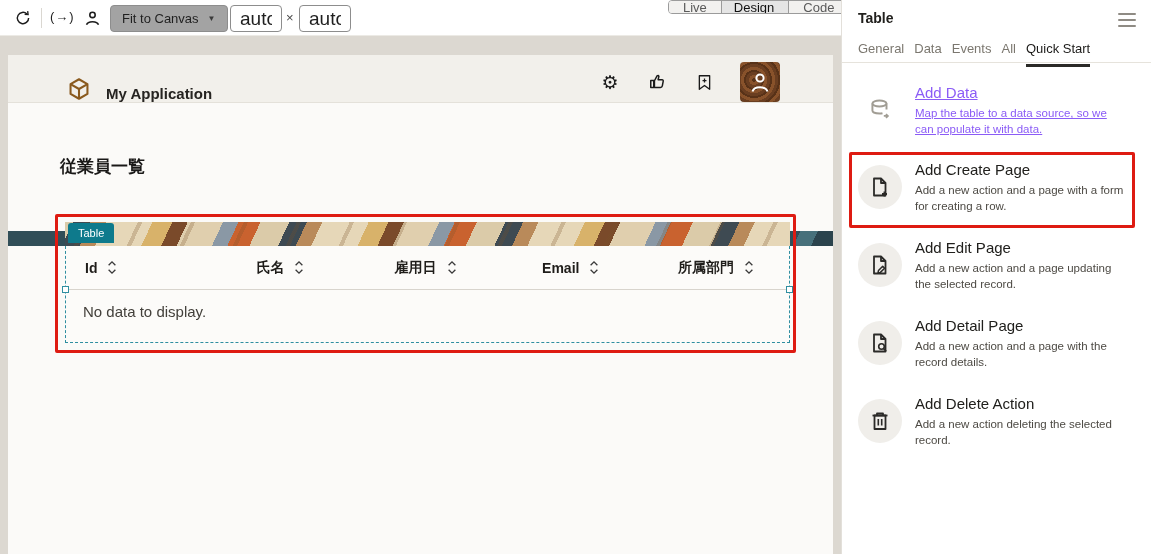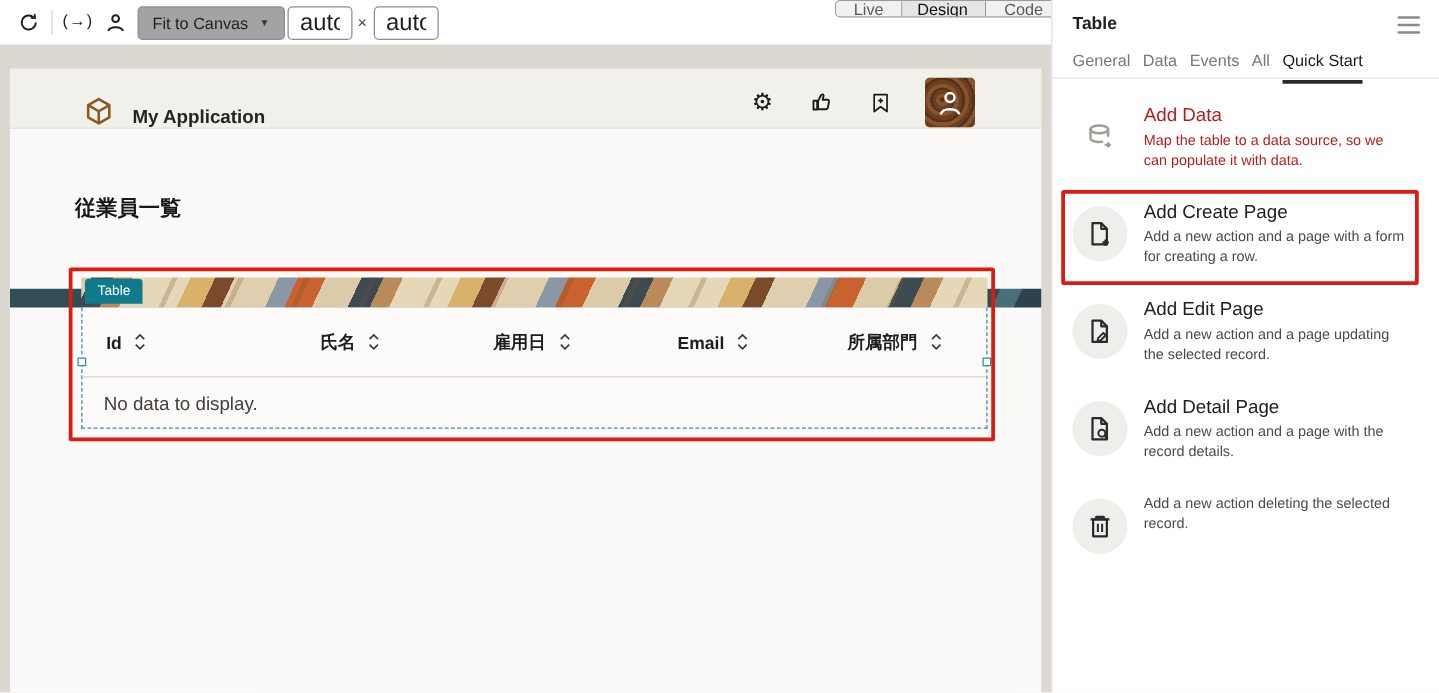--- a/index.html
+++ b/index.html
@@ -52,21 +52,21 @@
   .deco-pattern { position:absolute; left:57px; top:167px; width:725px; height:24px;
     background:
       repeating-linear-gradient(115deg, rgba(0,0,0,0) 0 18px, rgba(120,80,40,.25) 18px 22px, rgba(0,0,0,0) 22px 48px),
       repeating-linear-gradient(295deg,#e6d7b8 0 42px,#b98a5a 42px 56px,#3e4a52 56px 72px,#dbcba9 72px 98px,#c9622f 98px 118px,#8a98a5 118px 132px,#e0cfae 132px 164px,#7a4a2a 164px 178px,#d8b26a 178px 196px); }
 
   .table-badge { position:absolute; left:60px; top:168px; height:20px; line-height:20px;
     padding:0 10px; background:#0e7a8c; color:#fff; font-size:11px; border-radius:3px 3px 0 0; z-index:4; }
 
   .table-sel { position:absolute; left:57px; top:191px; width:725px; height:97px;
     border:1px dashed #2f8ea0; border-top:none; background:#fcfbf9; z-index:2; }
-  .tbl-header { height:56px; display:flex; align-items:center; border-bottom:1px solid #d8d4cd; }
+  .tbl-header { height:44px; display:flex; align-items:center; border-bottom:1px solid #d8d4cd; }
   .tbl-col { flex:1; display:flex; align-items:center; justify-content:center; gap:9px; cursor:pointer; }
   .tbl-col:first-child { justify-content:flex-start; padding-left:19px; flex:0.85; }
   .tbl-col .lbl { font-size:14px; font-weight:600; color:#1f1d1a; }
   .sort-ic { display:flex; }
   .tbl-empty { padding:13px 17px; font-size:15px; color:#43403b; }
   .sel-handle { position:absolute; width:7px; height:7px; background:#fff; border:1px solid #2f8ea0; top:40px; z-index:3; }
   .sel-handle.left { left:-4px; } .sel-handle.right { right:-4px; }
 
   .annot { position:absolute; border:3px solid #de1b12; border-radius:2px; z-index:6; pointer-events:none; }
   .annot.table-annot { left:47px; top:159px; width:741px; height:139px; }
@@ -82,21 +82,21 @@
   .ptab { font-size:13px; color:#7b776f; padding-bottom:8px; cursor:pointer; }
   .ptab.active { color:#1c1b19; border-bottom:3px solid #2b2a27; }
   .tab-sep { position:absolute; left:0; top:62px; width:100%; height:1px; background:#e6e3dc; }
 
   .qs-item { position:absolute; left:16px; width:280px; display:flex; gap:13px; cursor:pointer; }
   .qs-icon { flex:0 0 44px; width:44px; height:44px; border-radius:50%; background:#f0eeea;
     display:flex; align-items:center; justify-content:center; margin-top:4px; color:#2b2a28; }
   .qs-icon.plain { background:transparent; color:#a19d94; }
   .qs-title { font-size:15px; color:#21201d; margin-bottom:4px; }
   .qs-desc { font-size:11.5px; line-height:1.4; color:#4d4a44; max-width:212px; }
-  .qs-item.disabled .qs-title, .qs-item.disabled .qs-desc { color:#b91c1c; }
+  .qs-item.disabled .qs-title, .qs-item.disabled .qs-desc { color:#8b5cf6;text-decoration:underline; }
   .annot.create-annot { left:7px; top:152px; width:286px; height:76px; }
 </style>
 </head>
 <body>
 
 <div id="app">
 
   <div class="toolbar">
     <div class="tb-icon" style="left:12px">
       <svg width="18" height="18" viewBox="0 0 24 24" fill="none" stroke="#1d1d1d" stroke-width="2">
@@ -303,18 +303,19 @@
     <div class="qs-item" style="top:395px">
       <div class="qs-icon">
         <svg width="24" height="24" viewBox="0 0 24 24" fill="none" stroke="#2b2a28" stroke-width="1.8" stroke-linejoin="round">
           <path d="M4.5 6.5 h15"></path>
             <path d="M9 6.5 V4.5 h6 v2"></path>
           <path d="M6.5 6.5 h11 V20 h-11 Z"></path>
             <path d="M10.3 10 v6.5 M13.7 10 v6.5" stroke-width="1.6"></path>
         </svg>
       </div>
       <div>
+        <div class="qs-title">Add Delete Action</div>
         <div class="qs-desc">Add a new action deleting the selected record.</div>
       </div>
     </div>
   </div>
 
 </div>
 
 </body></html>

